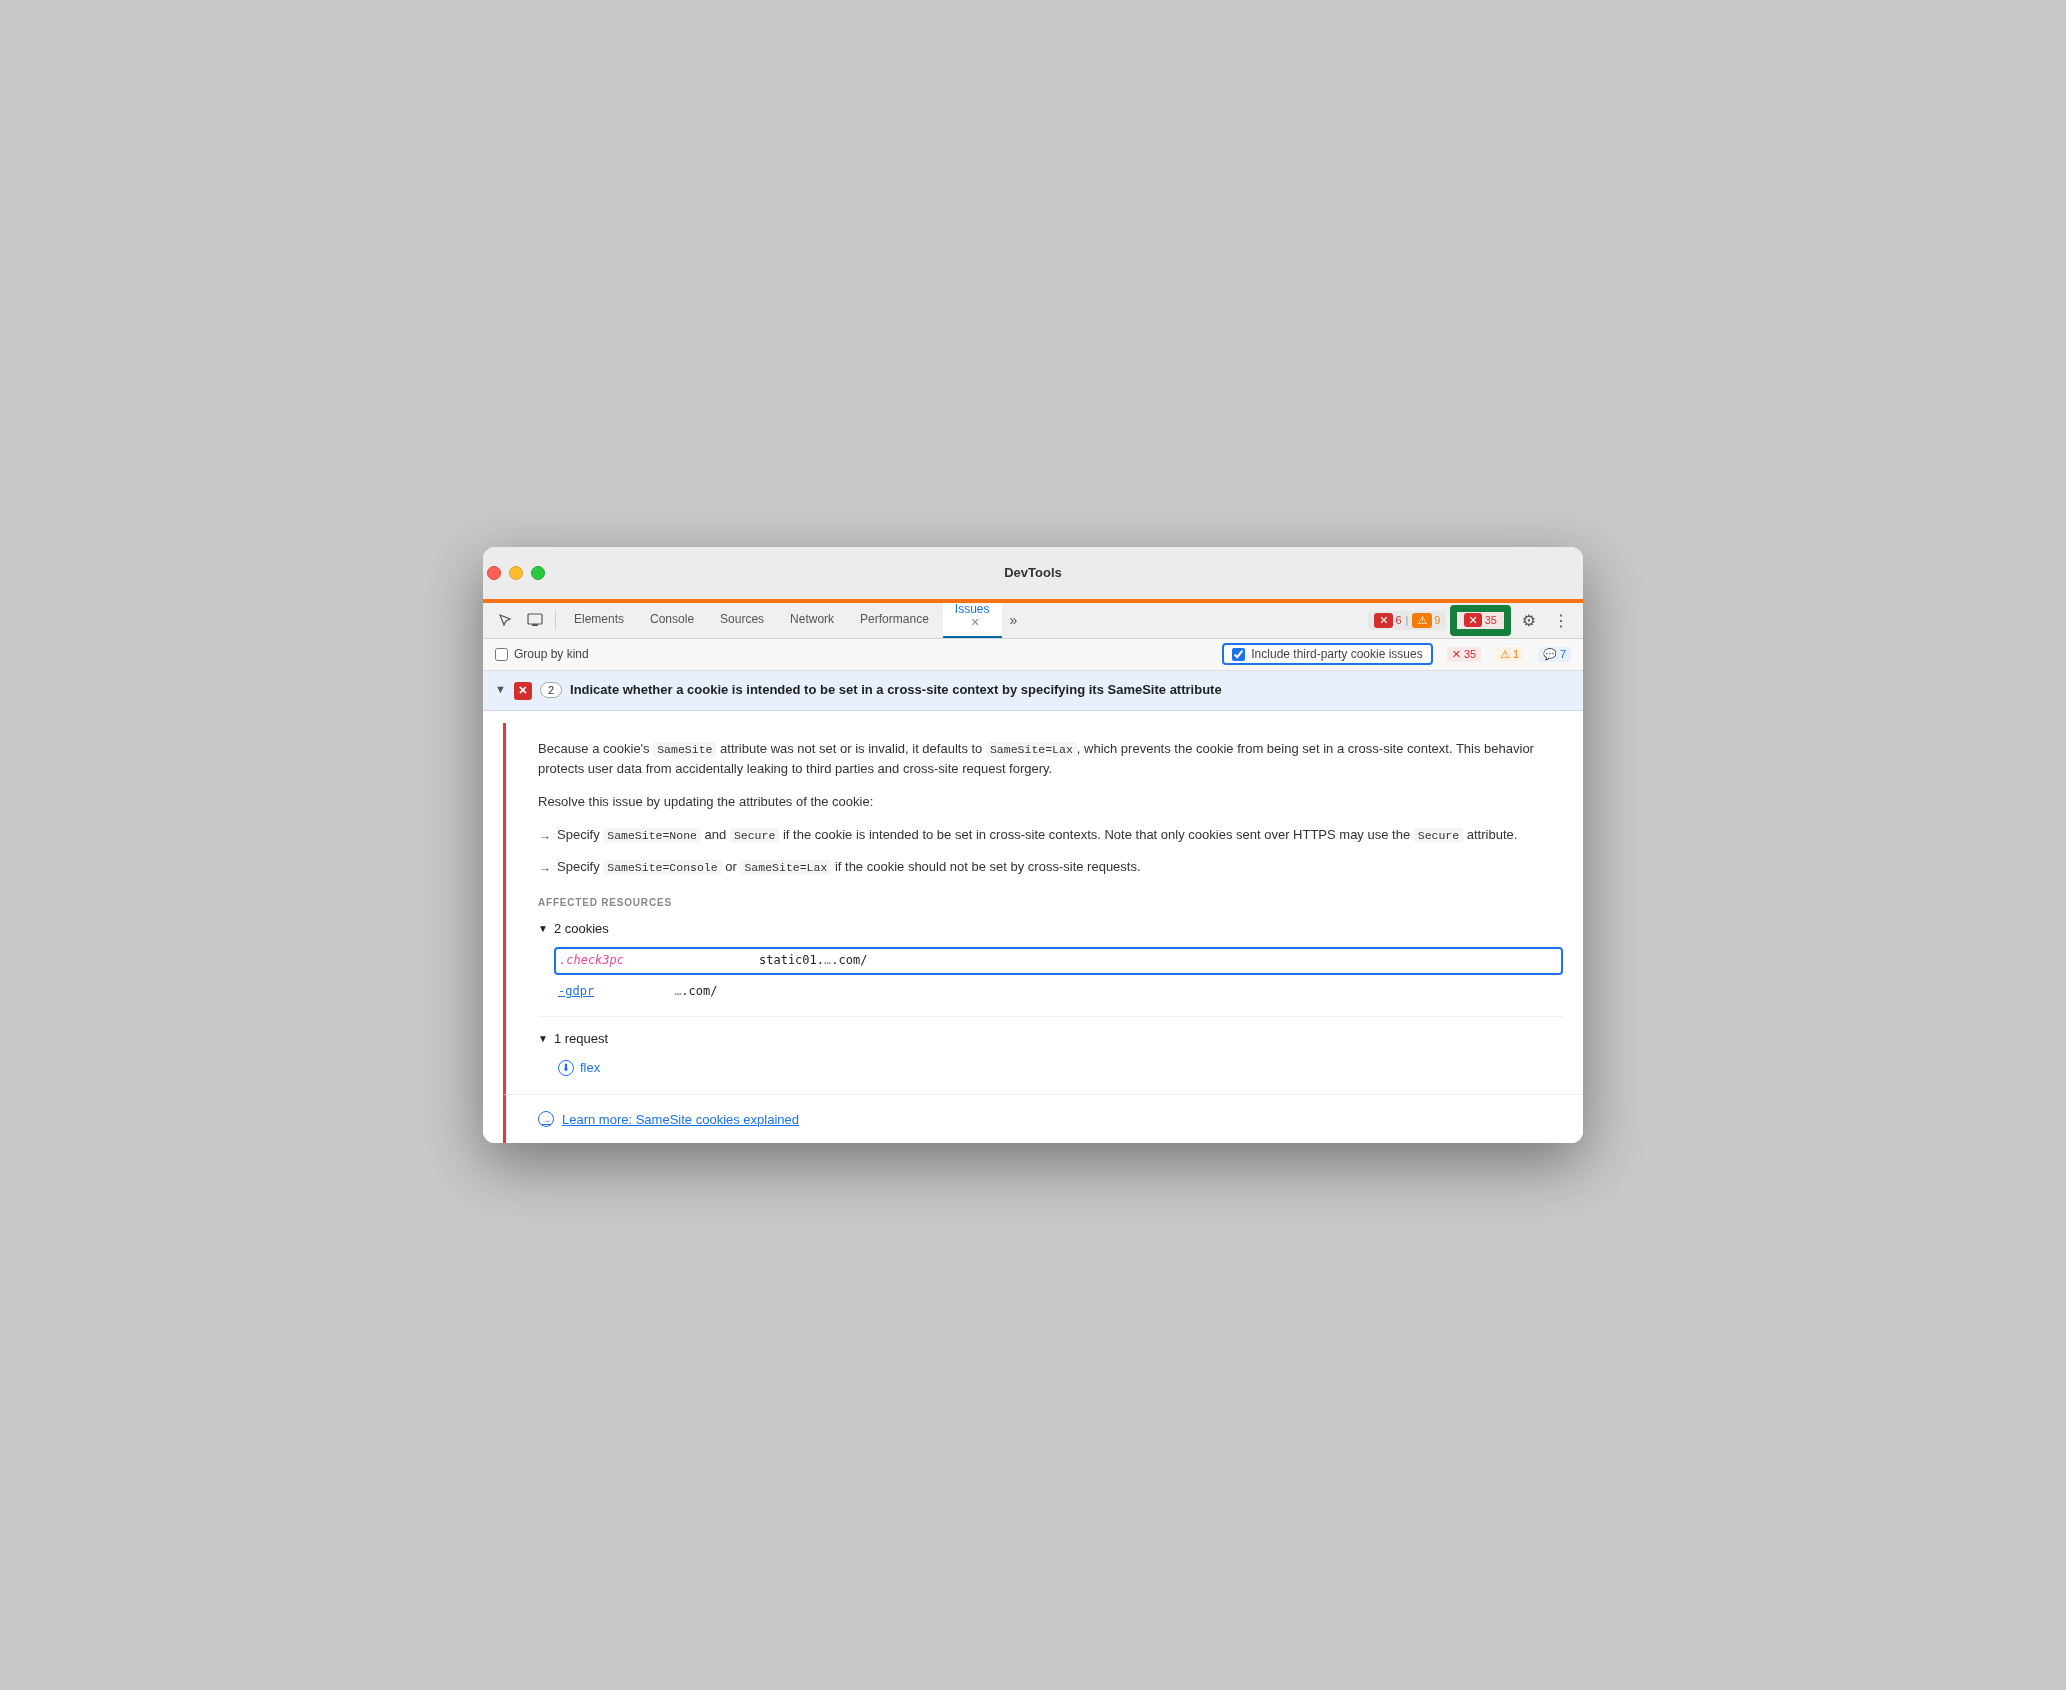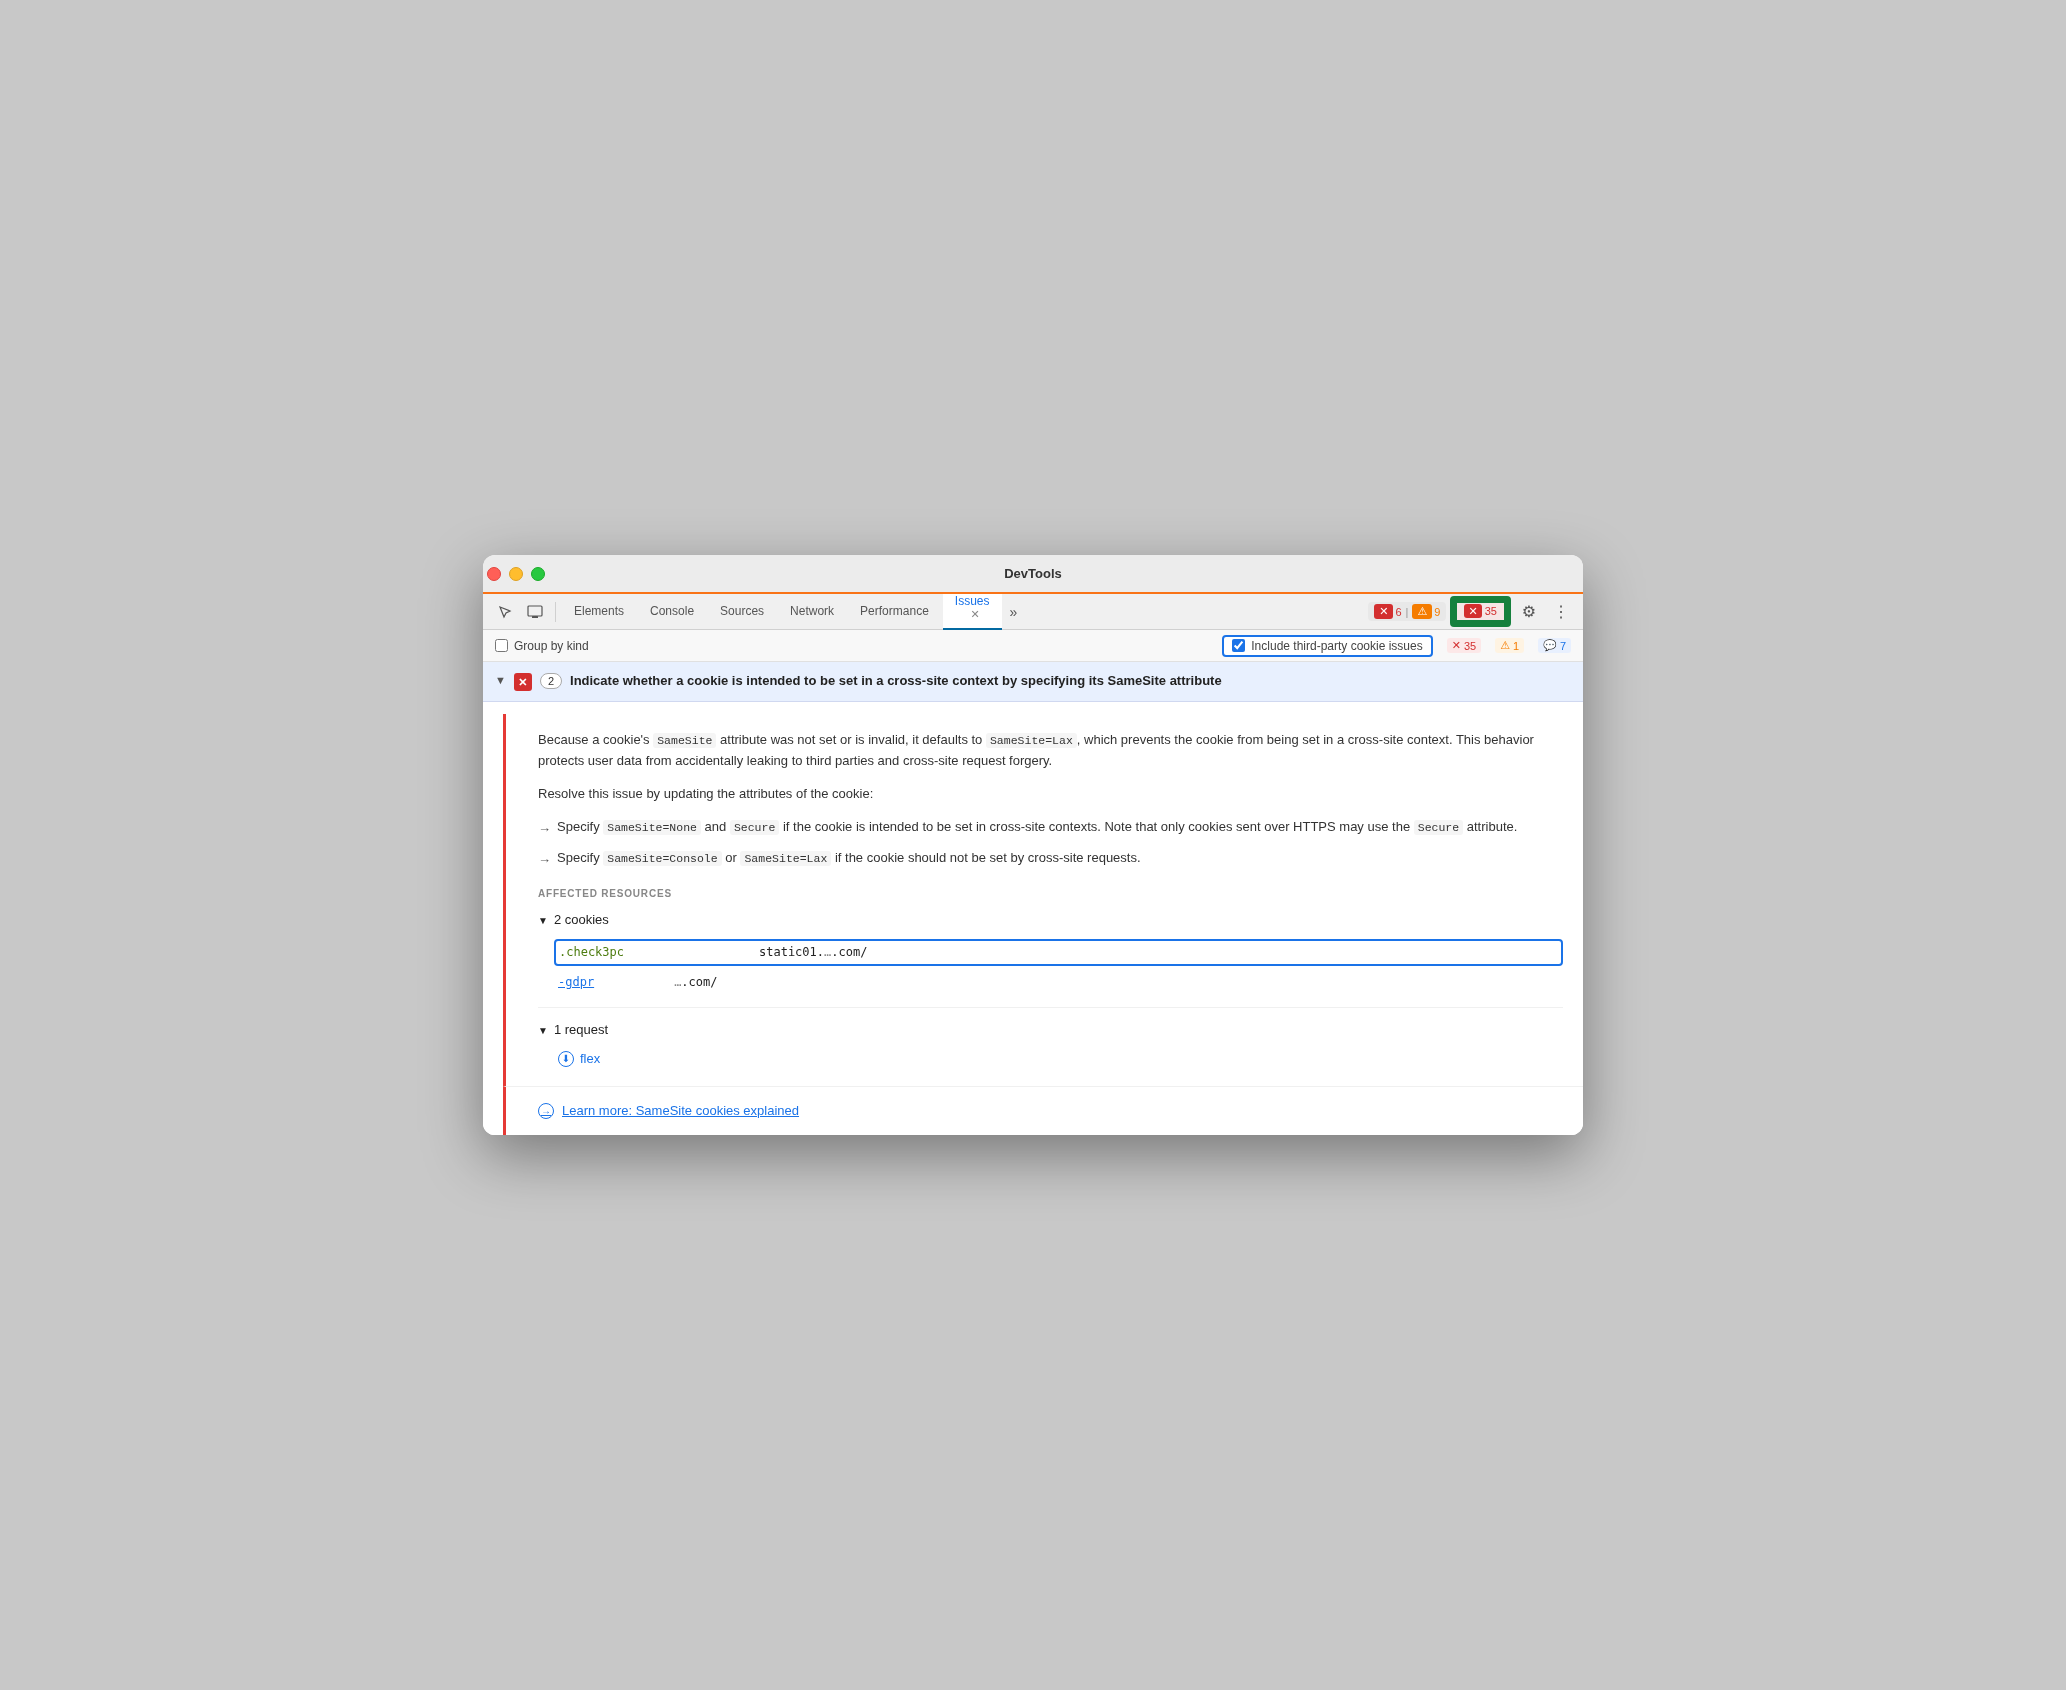--- a/index.html
+++ b/index.html
@@ -13,25 +13,25 @@
     }
     .window {
       width: 1100px;
       border-radius: 12px;
       overflow: hidden;
       box-shadow: 0 20px 60px rgba(0,0,0,0.4);
       background: #f5f5f5;
     }
     .titlebar {
       background: #ececec;
-      height: 39px;
+      height: 56px;
       display: flex;
       align-items: center;
       padding: 0 4px;
-      border-bottom: 2px solid #f97316;
+      border-bottom: 4px solid #f97316;
       position: relative;
     }
     .traffic-lights {
       display: flex;
       gap: 8px;
       align-items: center;
     }
     .traffic-light {
       width: 14px;
       height: 14px;
@@ -345,22 +345,23 @@
       border-radius: 3px;
     }
     .cookie-row.highlighted {
       border: 2px solid #1a73e8;
       padding: 2px 3px;
       border-radius: 4px;
     }
     .cookie-name {
       font-family: 'Menlo', 'Monaco', monospace;
       font-size: 12px;
-      color: #4d7c0f;
+      color: #ec4899;
       min-width: 120px;
+      font-style: italic;
     }
     .cookie-domain {
       font-family: 'Menlo', 'Monaco', monospace;
       font-size: 12px;
       color: #222;
     }
     .cookie-name-link {
       font-family: 'Menlo', 'Monaco', monospace;
       font-size: 12px;
       color: #1a73e8;

